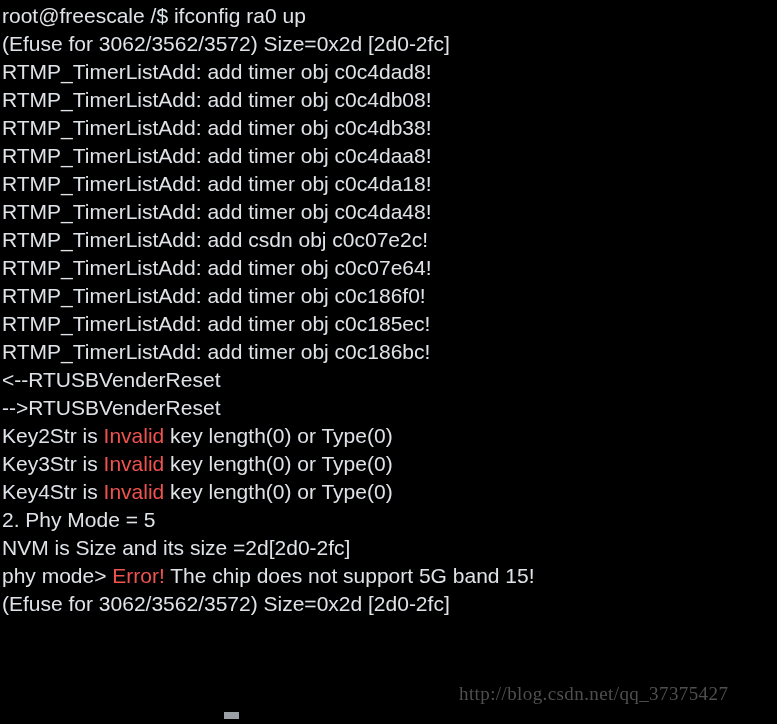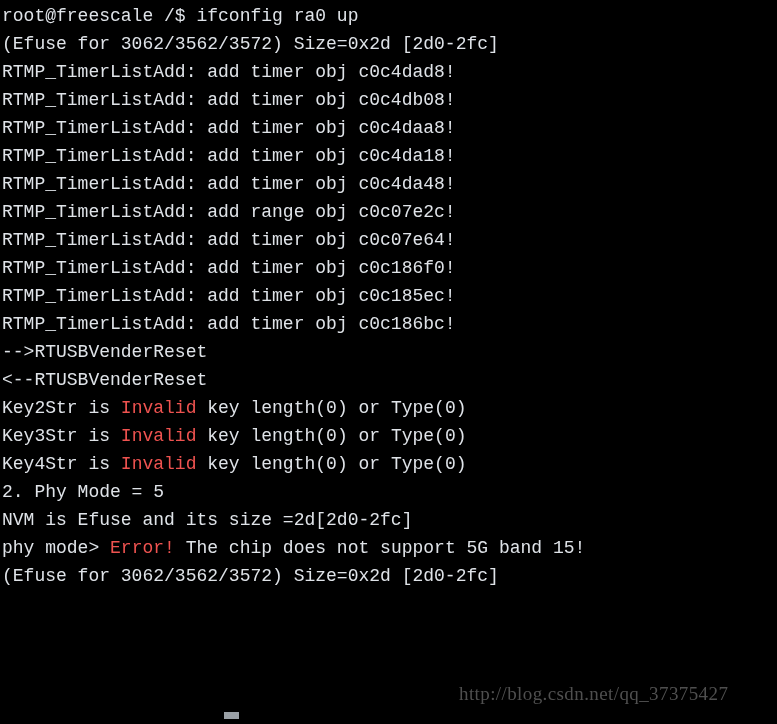--- a/index.html
+++ b/index.html
@@ -28,25 +28,25 @@
     top: 0;
     left: 0;
     width: 777px;
     padding: 2px 0 0 2px;
     box-sizing: border-box;
   }
   .line {
     display: block;
     height: 28px;
     line-height: 28px;
-    font-size: 18px;
+    font-size: 21px;
     letter-spacing: 0px;
     white-space: pre;
     color: #dfe3e8;
-    font-family: Liberation Mono, monospace;
+    font-family: Liberation Sans, sans-serif;
   }
   .seg-default { color: #dfe3e8; }
   .seg-red     { color: #ef5350; }
   #cursor {
     position: absolute;
     left: 224px;
     top: 712px;
     width: 15px;
     height: 7px;
     background: #9aa0a6;
@@ -67,35 +67,36 @@
 </head>
 <body>
 
 <div id="terminal">
 
   <div id="screen">
       <div class="line"><span class="seg-default">root@freescale /$ ifconfig ra0 up</span></div>
       <div class="line"><span class="seg-default">(Efuse for 3062/3562/3572) Size=0x2d [2d0-2fc]</span></div>
       <div class="line"><span class="seg-default">RTMP_TimerListAdd: add timer obj c0c4dad8!</span></div>
       <div class="line"><span class="seg-default">RTMP_TimerListAdd: add timer obj c0c4db08!</span></div>
+      <div class="line"><span class="seg-default">RTMP_TimerListAdd: add timer obj c0c4db38!</span></div>
       <div class="line"><span class="seg-default">RTMP_TimerListAdd: add timer obj c0c4daa8!</span></div>
       <div class="line"><span class="seg-default">RTMP_TimerListAdd: add timer obj c0c4da18!</span></div>
       <div class="line"><span class="seg-default">RTMP_TimerListAdd: add timer obj c0c4da48!</span></div>
-      <div class="line"><span class="seg-default">RTMP_TimerListAdd: add range obj c0c07e2c!</span></div>
+      <div class="line"><span class="seg-default">RTMP_TimerListAdd: add csdn obj c0c07e2c!</span></div>
       <div class="line"><span class="seg-default">RTMP_TimerListAdd: add timer obj c0c07e64!</span></div>
       <div class="line"><span class="seg-default">RTMP_TimerListAdd: add timer obj c0c186f0!</span></div>
       <div class="line"><span class="seg-default">RTMP_TimerListAdd: add timer obj c0c185ec!</span></div>
       <div class="line"><span class="seg-default">RTMP_TimerListAdd: add timer obj c0c186bc!</span></div>
+      <div class="line"><span class="seg-default">&lt;--RTUSBVenderReset</span></div>
       <div class="line"><span class="seg-default">--&gt;RTUSBVenderReset</span></div>
-      <div class="line"><span class="seg-default">&lt;--RTUSBVenderReset</span></div>
       <div class="line"><span class="seg-default">Key2Str is </span><span class="seg-red">Invalid</span><span class="seg-default"> key length(0) or Type(0)</span></div>
       <div class="line"><span class="seg-default">Key3Str is </span><span class="seg-red">Invalid</span><span class="seg-default"> key length(0) or Type(0)</span></div>
       <div class="line"><span class="seg-default">Key4Str is </span><span class="seg-red">Invalid</span><span class="seg-default"> key length(0) or Type(0)</span></div>
       <div class="line"><span class="seg-default">2. Phy Mode = 5</span></div>
-      <div class="line"><span class="seg-default">NVM is Efuse and its size =2d[2d0-2fc]</span></div>
+      <div class="line"><span class="seg-default">NVM is Size and its size =2d[2d0-2fc]</span></div>
       <div class="line"><span class="seg-default">phy mode&gt; </span><span class="seg-red">Error!</span><span class="seg-default"> The chip does not support 5G band 15!</span></div>
       <div class="line"><span class="seg-default">(Efuse for 3062/3562/3572) Size=0x2d [2d0-2fc]</span></div>
     </div>
 
   <div id="cursor"></div>
 
   <div id="watermark">http://blog.csdn.net/qq_37375427</div>
 
 </div>
 

